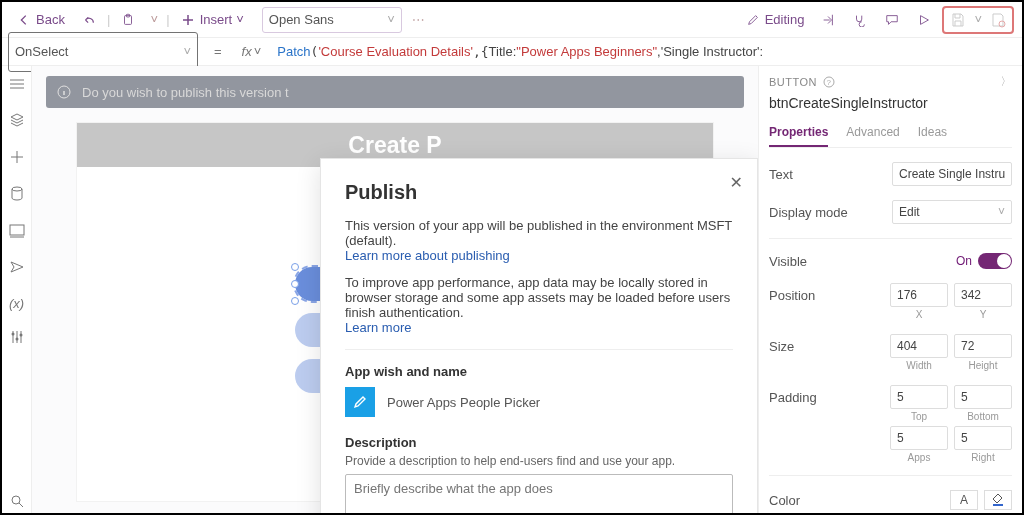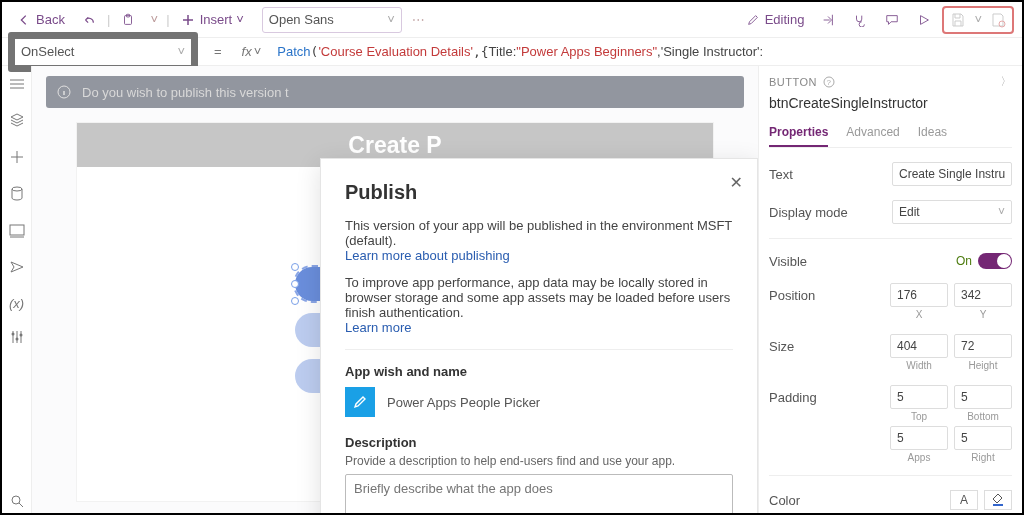--- a/index.html
+++ b/index.html
@@ -9,21 +9,21 @@
 .topbar { height:36px; display:flex; align-items:center; gap:4px; padding:7px 8px; border-bottom:1px solid #eee; color:#7a4b8a; font-size:13px; }
 .tb-btn { display:flex; align-items:center; gap:4px; padding:2px 6px; cursor:pointer; color:#7a4b8a; }
 .tb-icon { width:16px; height:16px; display:inline-flex; align-items:center; justify-content:center; }
 .font-select { width:140px; height:26px; border:1px solid #d8c9df; border-radius:3px; padding:2px 6px; font-size:13px; color:#555; display:flex; align-items:center; justify-content:space-between; margin-left:8px; }
 .tb-spacer { flex:1; }
 .save-box { border:2px solid #d77; border-radius:4px; padding:0 6px; display:flex; align-items:center; gap:8px; height:28px; }
 .save-box svg { opacity:.5; }
 
 
 .formula-bar { height:28px; display:flex; align-items:center; border-bottom:1px solid #eee; font-size:13px; }
-.prop-select { width:190px; height:40px; margin:0 6px; border:7px solid #737373; border-radius:3px; padding:2px 6px; display:flex; align-items:center; justify-content:space-between; color:#555; }
+.prop-select { width:190px; height:40px; margin:0 6px; border:1px solid #737373; border-radius:3px; padding:2px 6px; display:flex; align-items:center; justify-content:space-between; color:#555; }
 .eq { padding:0 10px; color:#777; }
 .fx { padding:0 10px; color:#777; font-style:italic; display:flex; align-items:center; gap:2px; }
 .formula { flex:1; padding:2px 6px; font-family: Consolas, monospace; font-size:13px; color:#444; overflow:hidden; white-space:nowrap; }
 .tok-fn { color:#2a74c9; }
 .tok-str { color:#c33a3a; }
 
 
 .main { display:flex; height:calc(515px - 36px - 28px - 4px); }
 .leftrail { width:30px; border-right:1px solid #eee; display:flex; flex-direction:column; align-items:center; gap:18px; padding-top:10px; color:#666; }
 .canvas-wrap { flex:1; background:#f7f5f8; position:relative; overflow:hidden; }
@@ -307,21 +307,21 @@
     <div class="rp-row">
       <div class="rp-label">Display mode</div>
       <div class="rp-input" style="display:flex;align-items:center;justify-content:space-between">
         <span>Edit</span>
           <span style="color:#aaa">˅</span>
       </div>
     </div>
     <div style="border-top:1px solid #eee;margin-top:14px"></div>
     <div class="rp-row">
       <div class="rp-label">Visible</div>
-      <span style="font-size:12px;color:#4d7c0f;margin-right:6px">On</span>
+      <span style="font-size:12px;color:#701a75;margin-right:6px">On</span>
       <div class="toggle"></div>
     </div>
     <div class="rp-row">
       <div class="rp-label">Position</div>
       <div class="rp-sub">
         <input class="rp-input narrow" value="176" style="">
         <input class="rp-input narrow" value="342" style="">
       </div>
     </div>
     <div class="rp-sublabels">

